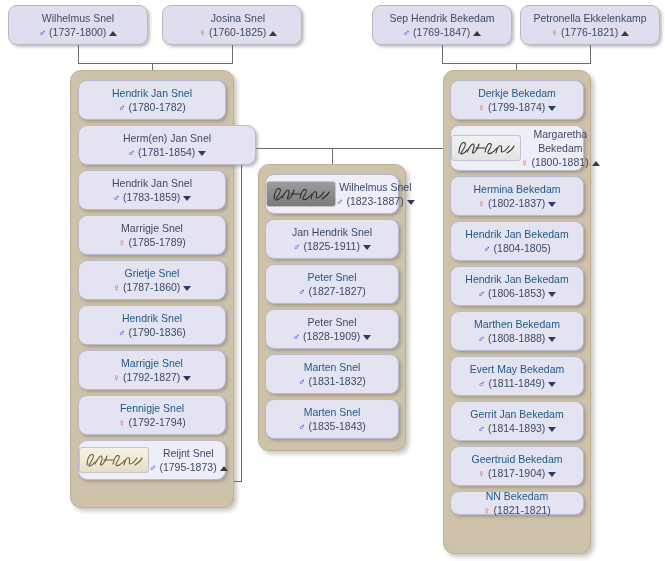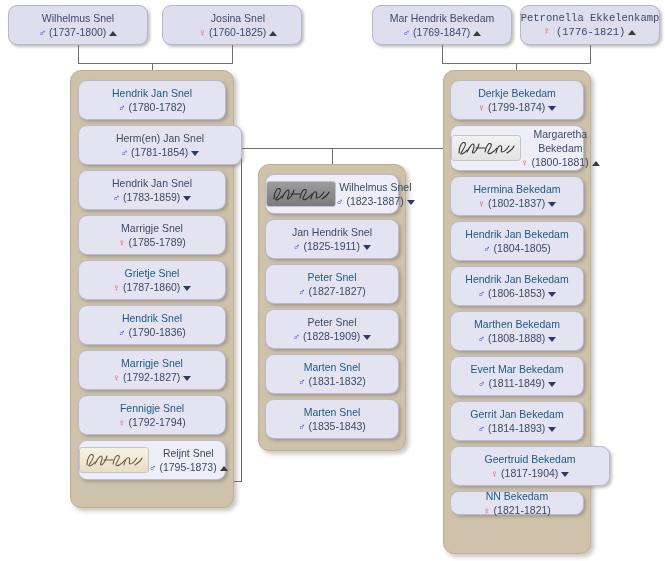--- a/index.html
+++ b/index.html
@@ -161,32 +161,32 @@
 
 <div class="card top" style="left: 8px; top: 5px; width: 140px; height: 40px;">
     <span class="nm">Wilhelmus Snel</span>
     <span class="dt"><span class="g m">♂</span> (1737-1800)<span class="tri up"></span></span>
   </div>
 <div class="card top" style="left: 162px; top: 5px; width: 140px; height: 40px; padding-left: 12px;">
     <span class="nm">Josina Snel</span>
     <span class="dt"><span class="g f">♀</span> (1760-1825)<span class="tri up"></span></span>
   </div>
 <div class="card top" style="left: 372px; top: 5px; width: 140px; height: 40px;">
-    <span class="nm">Mar Hendrik Bekedam</span>
+    <span class="nm">Sep Hendrik Bekedam</span>
     <span class="dt"><span class="g m">♂</span> (1769-1847)<span class="tri up"></span></span>
   </div>
-<div class="card top" style="left: 520px; top: 5px; width: 140px; height: 40px; font-family: Liberation Mono, monospace;">
+<div class="card top" style="left: 520px; top: 5px; width: 140px; height: 40px;">
     <span class="nm">Petronella Ekkelenkamp</span>
     <span class="dt"><span class="g f">♀</span> (1776-1821)<span class="tri up"></span></span>
   </div>
 <div class="card leaf" style="left: 78px; top: 80px; width: 148px; height: 40px;">
     <span class="nm">Hendrik Jan Snel</span>
     <span class="dt"><span class="g m">♂</span> (1780-1782)</span>
   </div>
-<div class="card" style="left: 78px; top: 125px; width: 164px; height: 40px;">
+<div class="card" style="left: 78px; top: 125px; width: 178px; height: 40px;">
     <span class="nm">Herm(en) Jan Snel</span>
     <span class="dt"><span class="g m">♂</span> (1781-1854)<span class="tri down"></span></span>
   </div>
 <div class="card" style="left: 78px; top: 170px; width: 148px; height: 40px;">
     <span class="nm">Hendrik Jan Snel</span>
     <span class="dt"><span class="g m">♂</span> (1783-1859)<span class="tri down"></span></span>
   </div>
 <div class="card" style="left: 78px; top: 215px; width: 148px; height: 40px;">
     <span class="nm">Marrigje Snel</span>
     <span class="dt"><span class="g f">♀</span> (1785-1789)</span>
@@ -296,27 +296,27 @@
   </div>
 <div class="card leaf" style="left: 450px; top: 266px; width: 134px; height: 40px;">
     <span class="nm">Hendrik Jan Bekedam</span>
     <span class="dt"><span class="g m">♂</span> (1806-1853)<span class="tri down"></span></span>
   </div>
 <div class="card leaf" style="left: 450px; top: 311px; width: 134px; height: 40px;">
     <span class="nm">Marthen Bekedam</span>
     <span class="dt"><span class="g m">♂</span> (1808-1888)<span class="tri down"></span></span>
   </div>
 <div class="card leaf" style="left: 450px; top: 356px; width: 134px; height: 40px;">
-    <span class="nm">Evert Mar Bekedam</span>
+    <span class="nm">Evert May Bekedam</span>
     <span class="dt"><span class="g m">♂</span> (1811-1849)<span class="tri down"></span></span>
   </div>
 <div class="card leaf" style="left: 450px; top: 401px; width: 134px; height: 40px;">
     <span class="nm">Gerrit Jan Bekedam</span>
     <span class="dt"><span class="g m">♂</span> (1814-1893)<span class="tri down"></span></span>
   </div>
-<div class="card leaf" style="left: 450px; top: 446px; width: 160px; height: 40px;">
+<div class="card leaf" style="left: 450px; top: 446px; width: 134px; height: 40px;">
     <span class="nm">Geertruid Bekedam</span>
     <span class="dt"><span class="g f">♀</span> (1817-1904)<span class="tri down"></span></span>
   </div>
 <div class="card leaf" style="left: 450px; top: 491px; width: 134px; height: 24px;">
     <span class="nm">NN Bekedam</span>
     <span class="dt"><span class="g f">♀</span> (1821-1821)</span>
   </div>
 
 </body></html>

